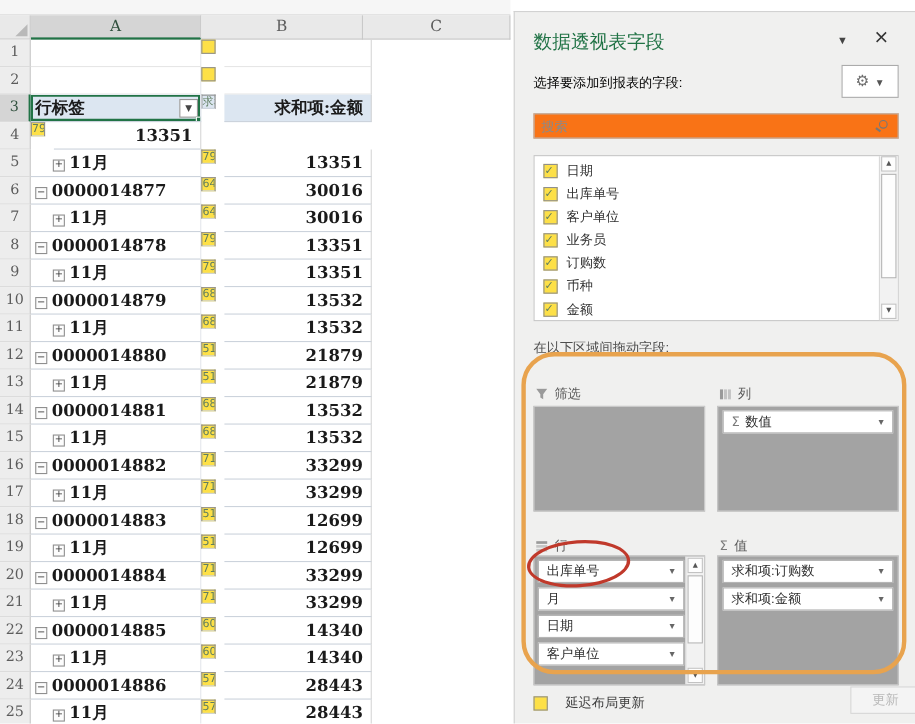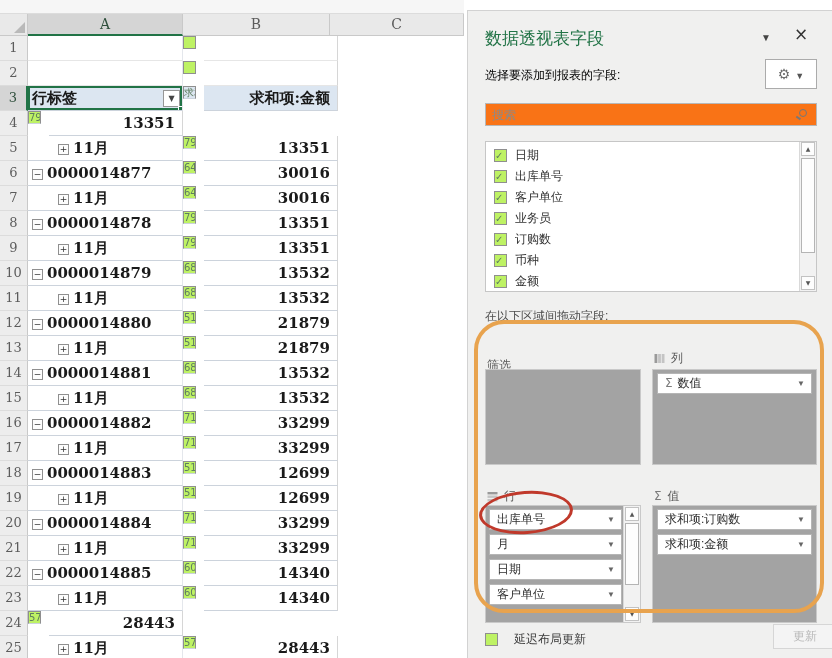--- a/index.html
+++ b/index.html
@@ -23,21 +23,21 @@
   .grid{position:absolute; left:0; top:36px; width:464px;}
   .row{display:flex; height:25px;}
   .gut{width:28px; background:#ededed; border-right:1px solid #c9c9c9; border-bottom:1px solid #dcdcdc;
        font-family:"DejaVu Serif",serif; font-size:13px; color:#5c5c5c; text-align:center; line-height:24px;}
   .gut.sel{background:#d5d5d5; border-right:2px solid var(--green); color:#2f4f3c;}
   .cell{border-right:1px solid #e4e7ec; border-bottom:1px solid #e6e6e6; overflow:hidden; white-space:nowrap;
         font-family:"DejaVu Serif",serif; font-size:15px; font-weight:bold; color:#1a1a1a; line-height:24px;}
   .ca{width:155px; padding-left:4px;} .cb{width:147px; text-align:right; padding-right:10px;} .cc{width:134px; text-align:right; padding-right:7px; border-right:1px solid #d6d6d6;}
   .row.pivot .cell{border-bottom:1px solid #ccd3dc;}
   .row.hdr .cell{background:var(--hdrfill);}
-  .ca.indent{padding-left:30px;}
+  .ca.indent{padding-left:20px;}
   .glyph{display:inline-block; width:11px; height:11px; border:1px solid #8f8f8f; background:#fcfcfc;
          font:9px/9px "DejaVu Sans",sans-serif; font-weight:normal; color:#333; text-align:center; vertical-align:1px; margin-right:4px;}
   .selcell{position:relative; box-shadow:inset 0 0 0 2px var(--green);}
   .dropbtn{position:absolute; right:2px; top:4px; width:17px; height:17px; background:#fff; border:1px solid #979797;
            font:8px/15px "DejaVu Sans",sans-serif; color:#444; text-align:center; font-weight:normal;}
   .fillhandle{position:absolute; right:-2px; bottom:-2px; width:6px; height:6px; background:var(--green); border:1px solid #fff;}
 
   
   .panel{position:absolute; left:467px; top:10px; width:365px; height:648px; background:#f0f0ef;
          border-left:1px solid #d2d2d2; border-top:1px solid #d2d2d2; font-size:12px;}
@@ -50,21 +50,21 @@
   .gearbtn .gear{font-size:14px; color:#6d6d6d; font-family:"DejaVu Sans",sans-serif;}
   .gearbtn .chev{font-size:9px; color:#555; margin-left:5px;}
   .search{position:absolute; left:17px; top:92px; width:332px; height:23px; background:#f97316; border:1px solid #b7b7b7;}
   .search input{position:absolute; left:6px; top:2px; width:295px; height:17px; border:none; outline:none;
                 font-family:"Liberation Sans",sans-serif; font-size:12px; color:#333; background:transparent;}
   .search input::placeholder{color:#8a8a8a;}
   .mag{position:absolute; right:9px; top:5px; width:8px; height:8px; border:1.5px solid #777; border-radius:50%;}
   .mag::after{content:""; position:absolute; left:-4px; top:7px; width:5px; height:1.5px; background:#777; transform:rotate(35deg);}
   .fieldlist{position:absolute; left:17px; top:130px; width:332px; height:151px; background:#fff; border:1px solid #c6c6c6;}
   .fitem{display:flex; align-items:center; height:21px; padding-left:8px;}
-  .cb{width:13px; height:13px; border:1px solid #8f8f8f; background:#bef264; font:10px/11px "DejaVu Sans",sans-serif;
+  .cb{width:13px; height:13px; border:1px solid #8f8f8f; background:#fde047; font:10px/11px "DejaVu Sans",sans-serif;
       color:#5f7d5f; text-align:center; margin-right:8px;}
   .fitem .flabel{color:#303030;}
   .vscroll{position:absolute; right:0; top:0; width:17px; height:100%; background:#f2f2f2; border-left:1px solid #d9d9d9;}
   .sarrow{position:absolute; left:1px; width:14px; height:14px; background:#fdfdfd; border:1px solid #c2c2c2;
           font:6px/12px "DejaVu Sans",sans-serif; color:#555; text-align:center;}
   .sthumb{position:absolute; left:1px; width:14px; background:#fdfdfd; border:1px solid #b4b4b4;}
   .p-drag{position:absolute; left:17px; top:297px; color:#4d4d4d;}
   .area-head{position:absolute; height:14px; color:#595959; display:flex; align-items:center; gap:6px;}
   .area-head svg{display:block;}
   .sigma{font-family:"DejaVu Sans",sans-serif; color:#7a7a7a; font-size:12px;}
@@ -232,20 +232,21 @@
           <div class="cell cc">14340</div>
         </div>
         <div class="row pivot">
           <div class="gut">23</div>
           <div class="cell ca indent"><span class="glyph">+</span><span>11月</span></div>
           <div class="cell cb">60</div>
           <div class="cell cc">14340</div>
         </div>
         <div class="row pivot">
           <div class="gut">24</div>
+          <div class="cell ca"><span class="glyph">−</span><span>0000014886</span></div>
           <div class="cell cb">57</div>
           <div class="cell cc">28443</div>
         </div>
         <div class="row pivot">
           <div class="gut">25</div>
           <div class="cell ca indent"><span class="glyph">+</span><span>11月</span></div>
           <div class="cell cb">57</div>
           <div class="cell cc">28443</div>
         </div>
       </div>
@@ -298,21 +299,21 @@
       <div class="vscroll">
         <div class="sarrow" style="top:0;">▲</div>
         <div class="sthumb" style="top:16px;height:95px;"></div>
         <div class="sarrow" style="bottom:16px;border:none;background:transparent;"></div>
         <div class="sarrow" style="bottom:1px;">▼</div>
       </div>
     </div>
 
     <div class="p-drag">在以下区域间拖动字段:</div>
 
-    <div class="area-head" style="left:19px; top:340px;flex-direction:column;">
+    <div class="area-head" style="left:19px; top:340px;">
       <svg width="11" height="11">
           <path d="M0.5 0.5h10L6.8 5.4V10L4.2 8.3V5.4Z" fill="#9a9a9a"></path>
         </svg>
       <span>筛选</span>
     </div>
     <div class="area-box" style="left:17px; top:358px; width:156px; height:96px;" id="box-filters"></div>
 
     <div class="area-head" style="left:186px; top:340px;">
       <svg width="11" height="11">
           <rect x="0.5" y="1" width="2.8" height="9" fill="#9a9a9a"></rect>

